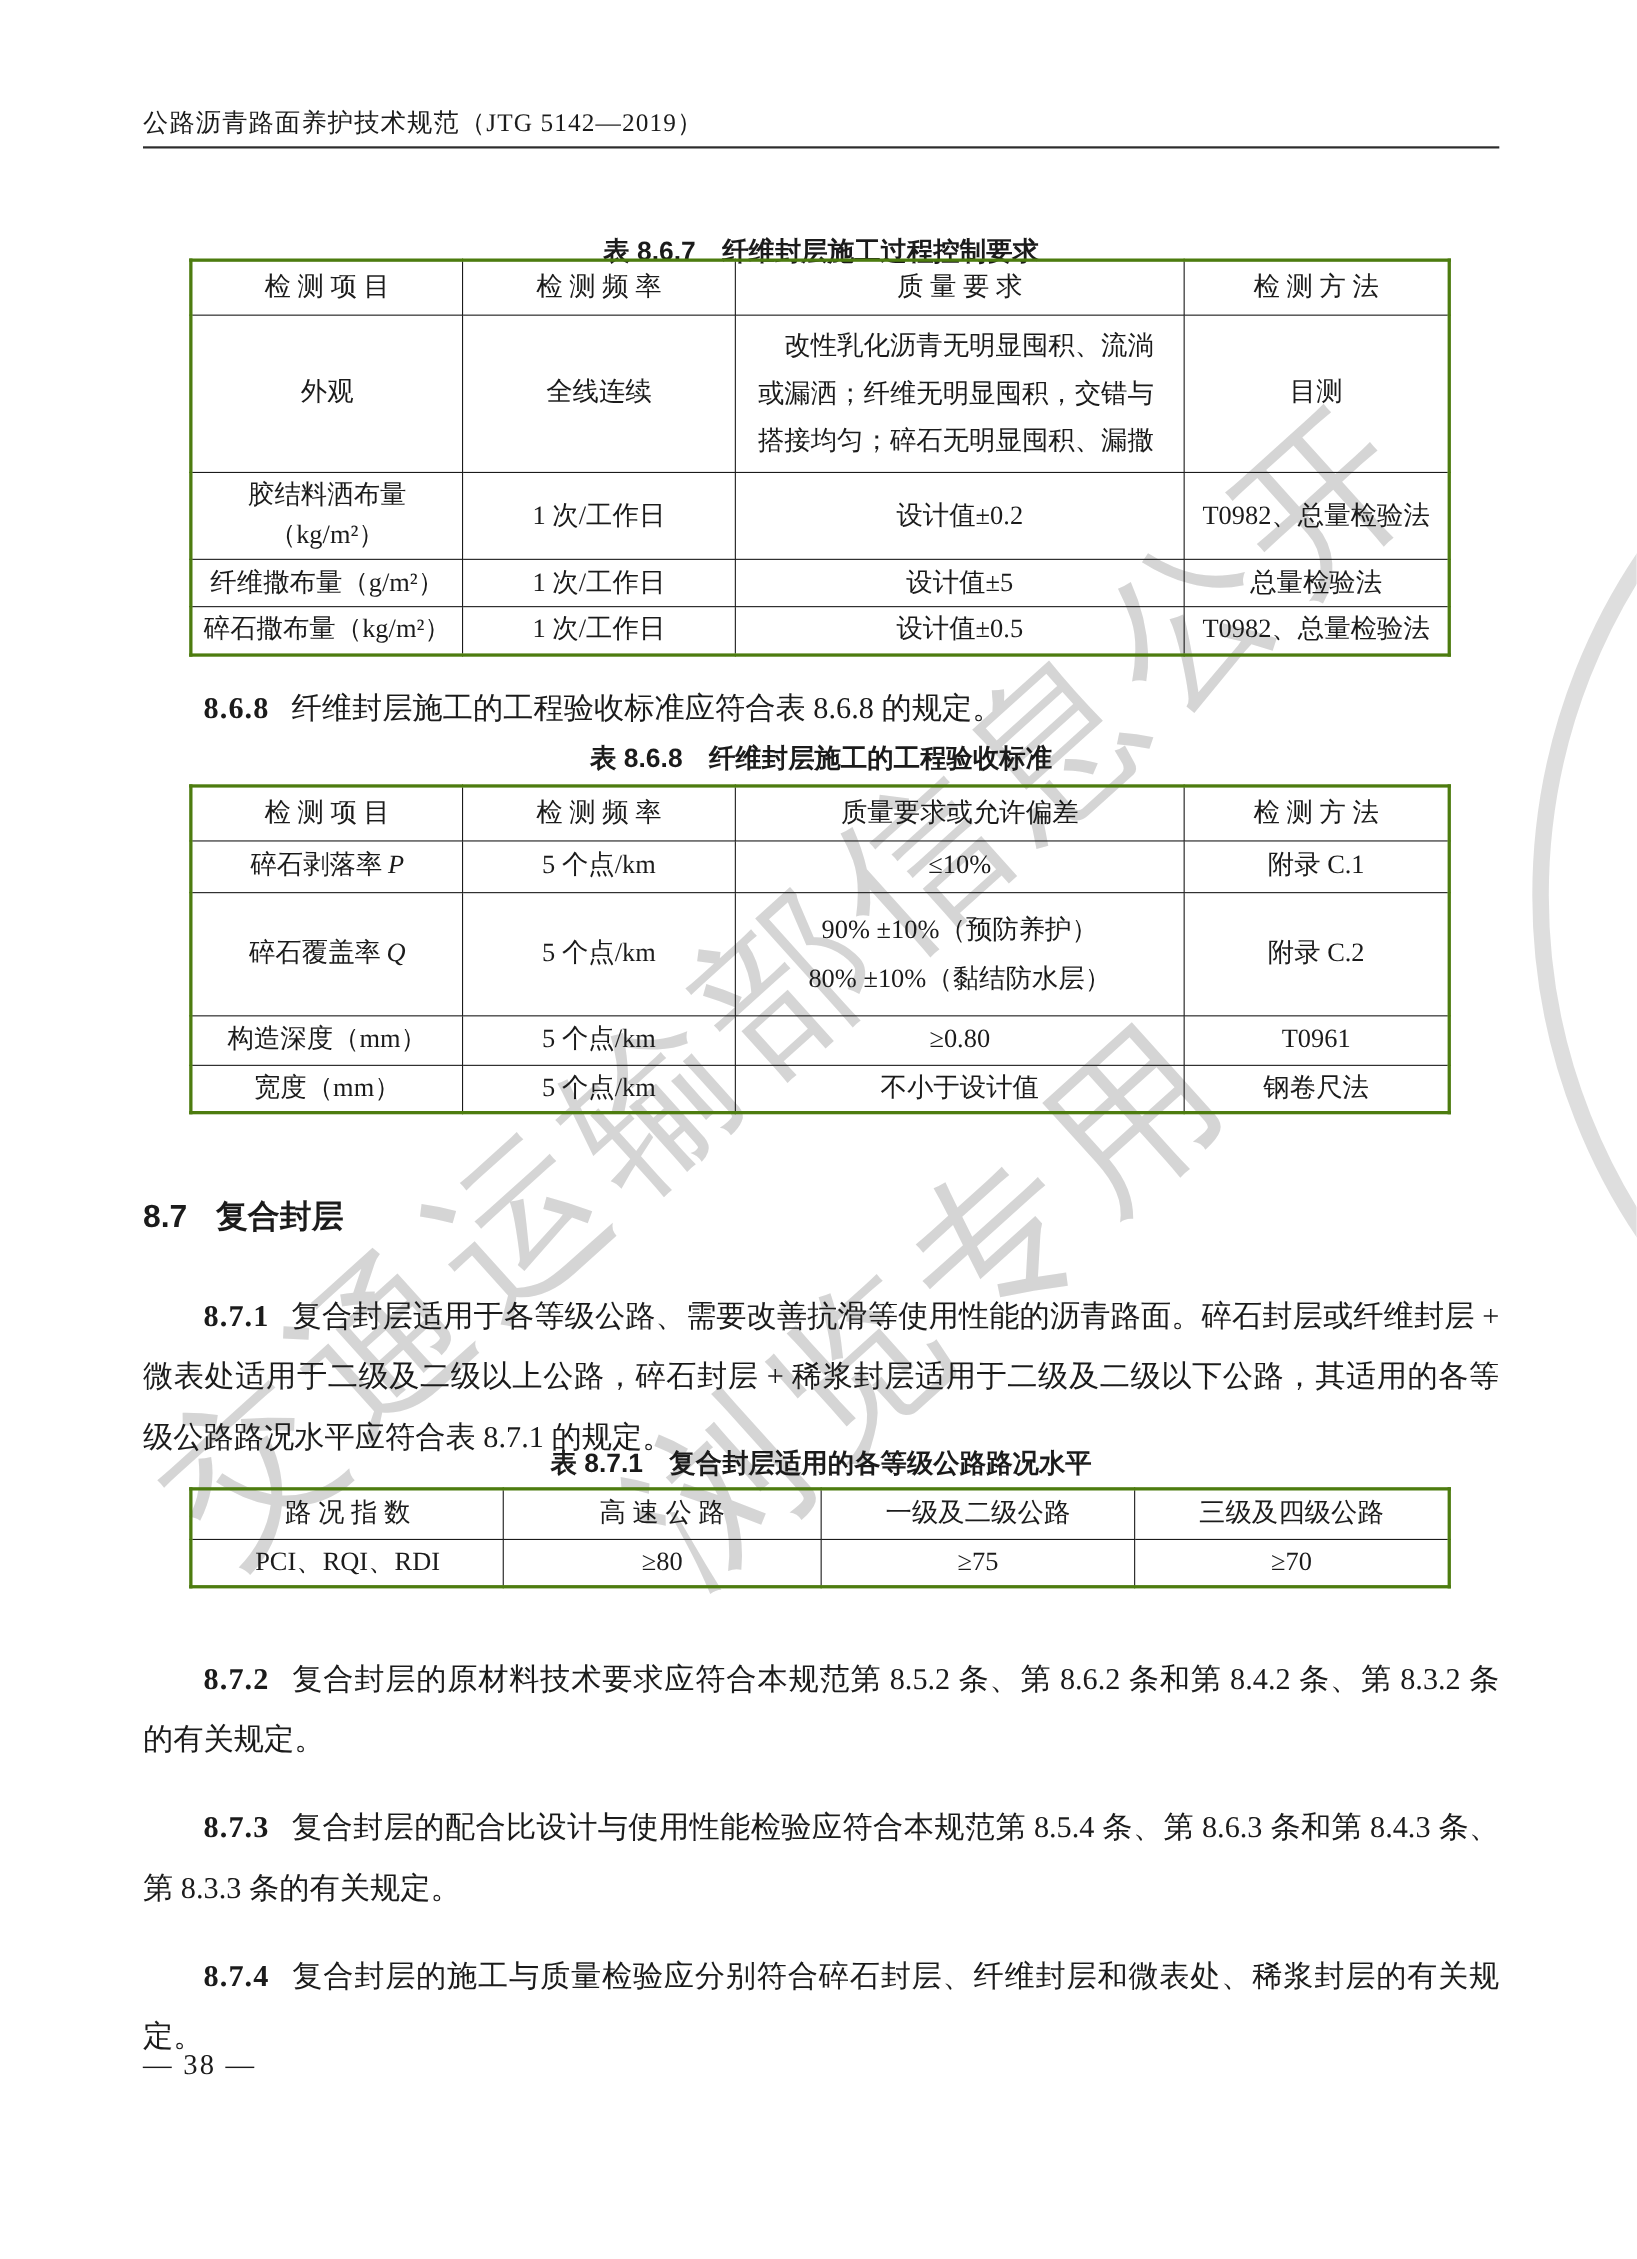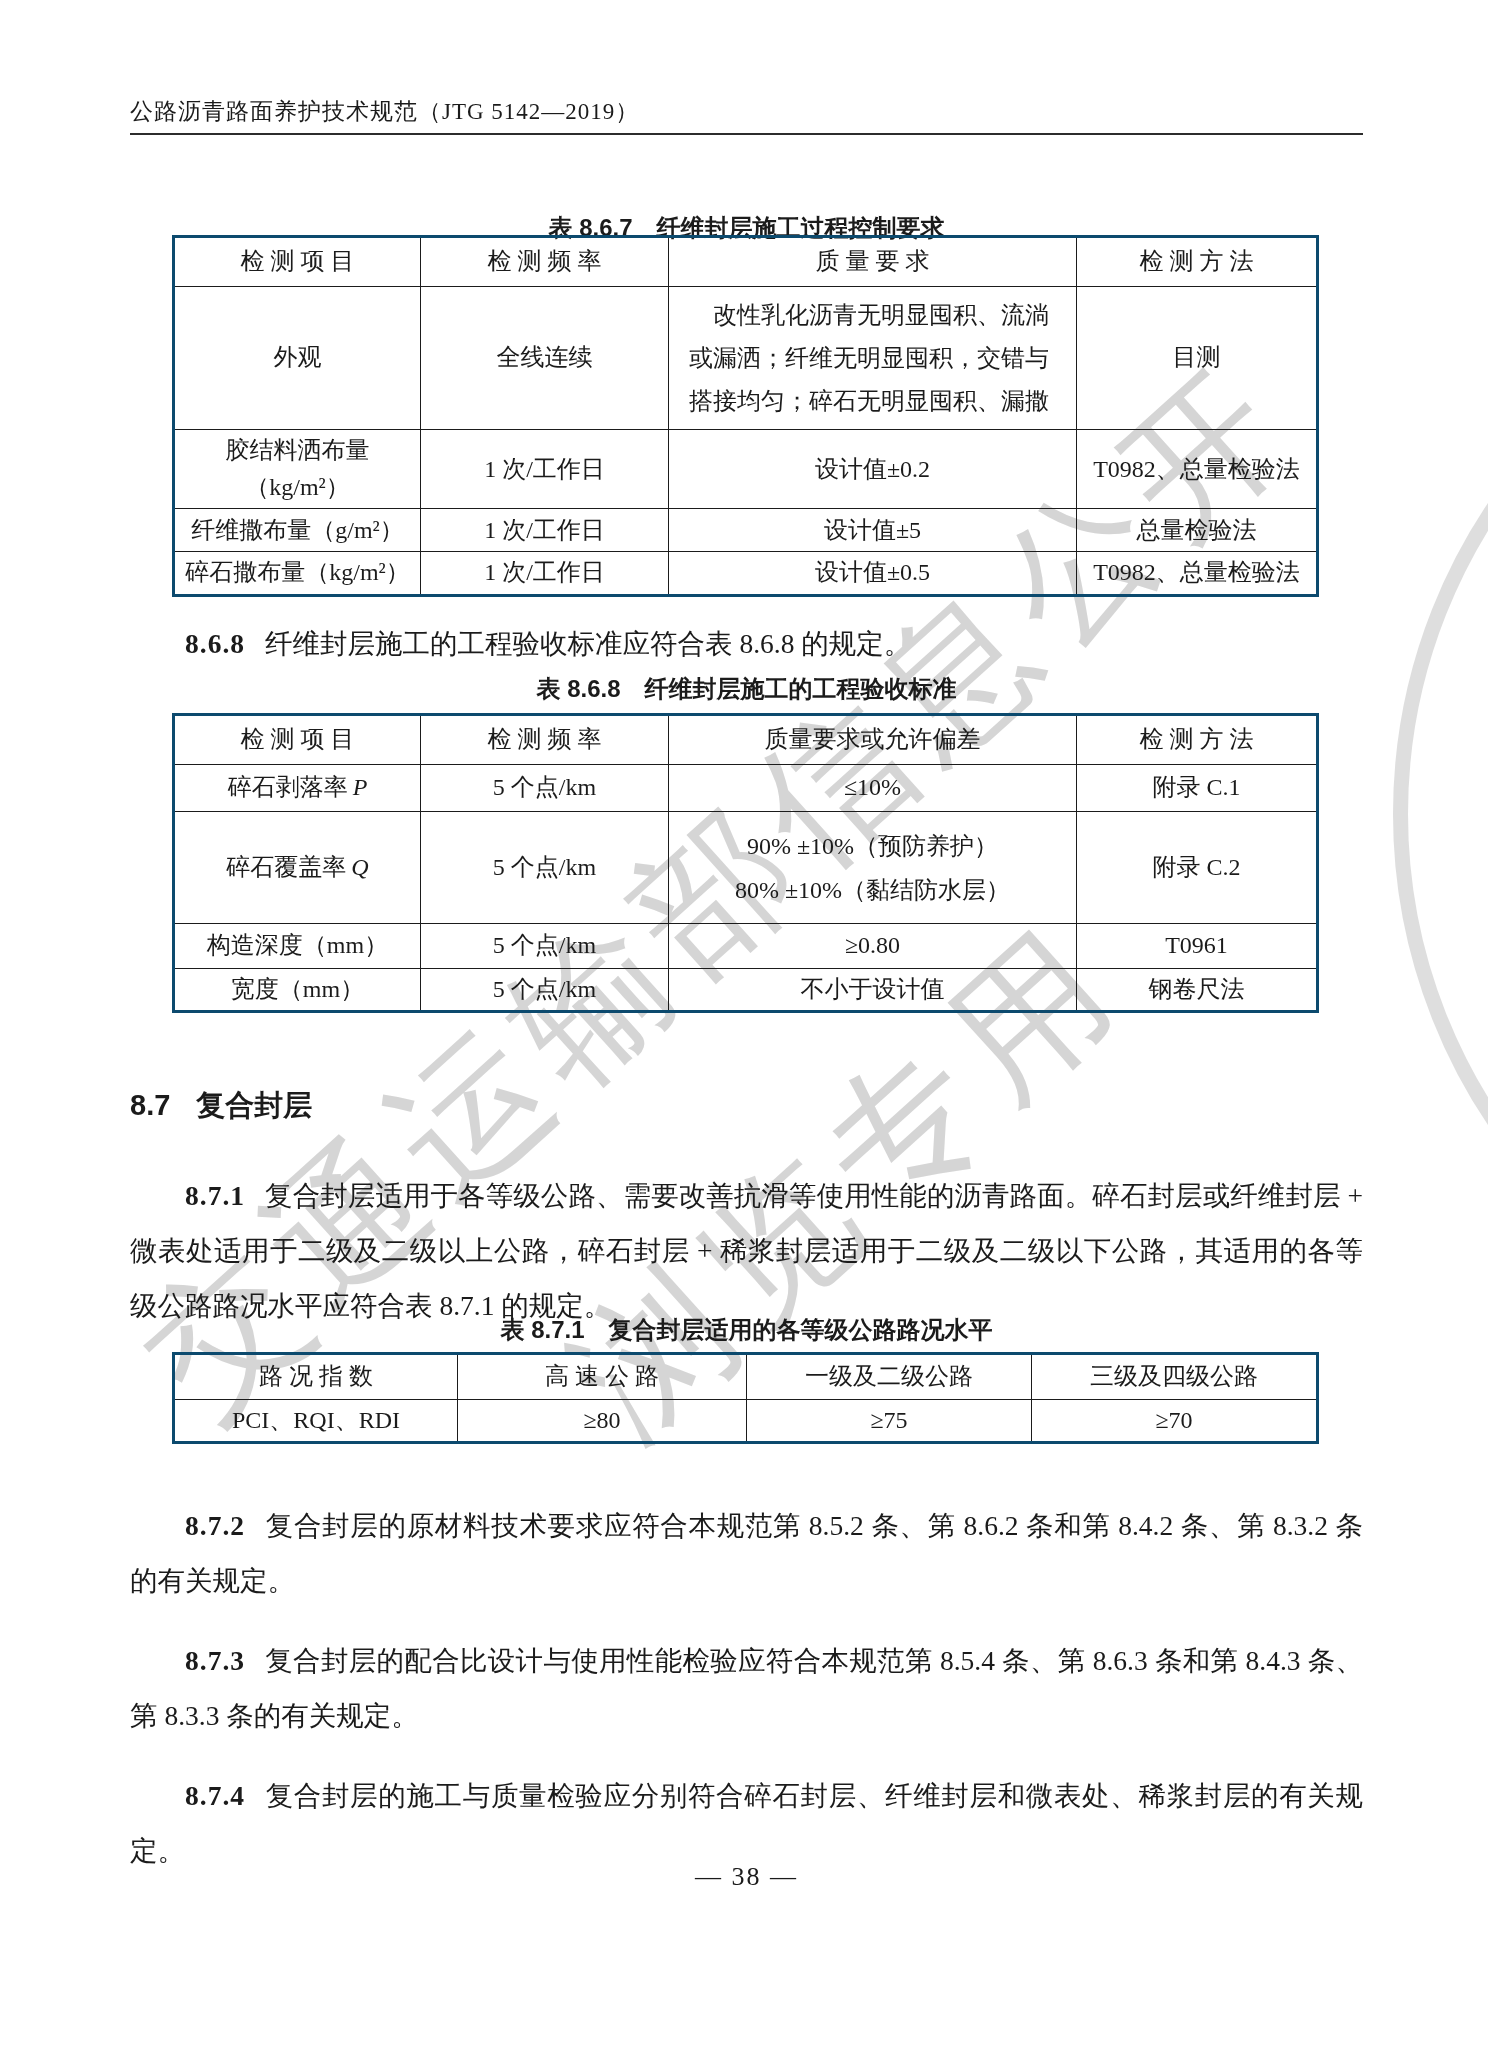--- a/index.html
+++ b/index.html
@@ -27,21 +27,21 @@
   
   .tbl-title { position:absolute; left:130px; width:1233px; text-align:center;
                font-family:"Liberation Sans", sans-serif; font-weight:bold; font-size:24px; }
   .tt867 { top:212px; }
   .tt868 { top:673px; }
   .tt871 { top:1314px; }
 
   
   .spec-table { position:absolute; left:172px; width:1144px; border-collapse:collapse;
                 table-layout:fixed; font-size:24px; background:transparent;
-                border:3px solid #0c4a6e; }
+                border:3px solid #4d7c0f; }
   .spec-table th, .spec-table td {
       border:1.5px solid #1b1b1b; text-align:center; vertical-align:middle;
       font-weight:normal; white-space:pre-line; line-height:1.55; padding:2px 6px; }
   .spec-table i { font-style:italic; padding-left:5px; }
 
   #t867 { top:235px; }
   #t868 { top:713px; }
   #t871 { top:1352px; }
 
   #t867 col.c1, #t868 col.c1 { width:247px; }
@@ -75,21 +75,21 @@
   .p871 { top:1168px; }
   .p872 { top:1498px; }
   .p873 { top:1633px; }
   .p874 { top:1768px; }
 
   .sec-head { position:absolute; left:130px; top:1086px;
               font-family:"Liberation Sans", sans-serif; font-size:29px; font-weight:bold; }
   .sec-head .gap { display:inline-block; width:26px; }
 
   .page-num { position:absolute; left:130px; top:1862px; width:1233px;
-              text-align:center; font-size:26px; letter-spacing:2px; }
+              text-align:left; font-size:26px; letter-spacing:2px; }
 </style>
 </head>
 <body>
 
 <div class="page">
 
   <div class="wm wm1">交通运输部信息公开</div>
   <div class="wm wm2">浏览专用</div>
   <div class="wm-circle"></div>
 

